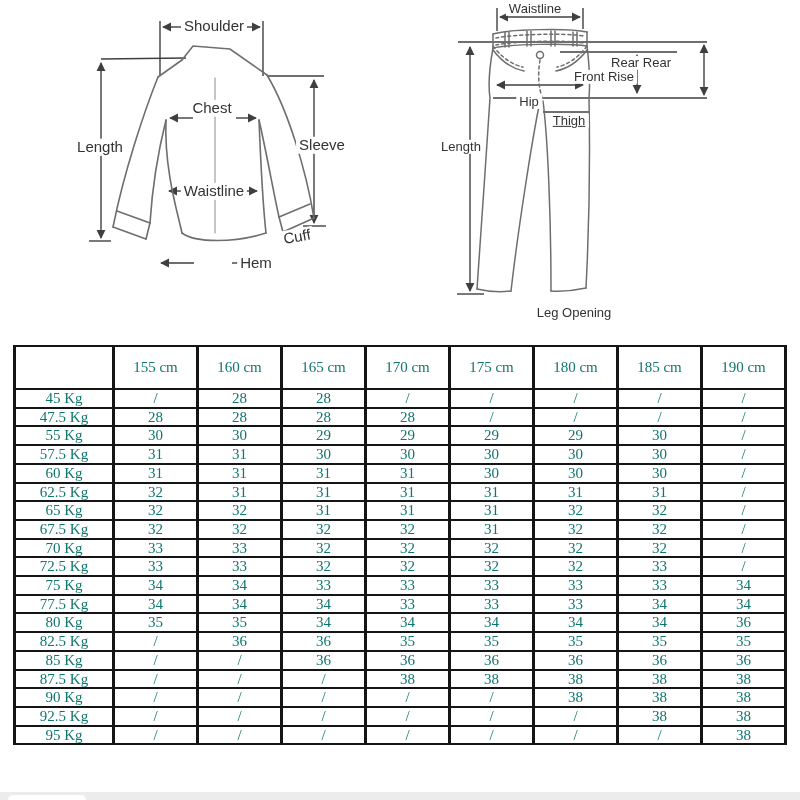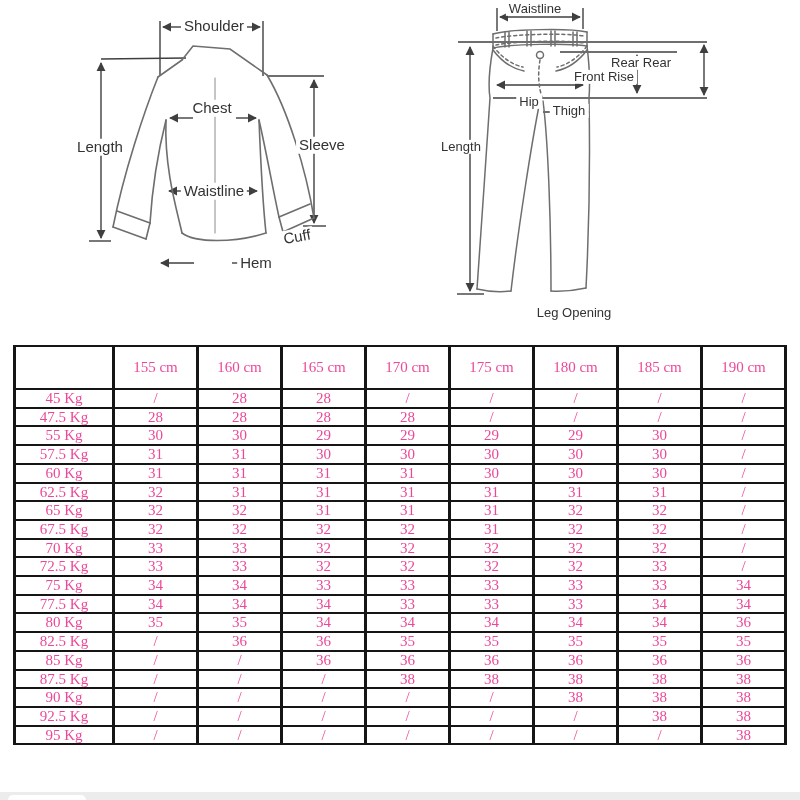--- a/index.html
+++ b/index.html
@@ -7,21 +7,21 @@
          font-family:"Liberation Sans", sans-serif;}
   
   .dlabel{position:absolute;transform:translate(-50%,-50%);background:#ffffff;
           color:#333;padding:0 3px;white-space:nowrap;line-height:1.1;}
   .shirt-label{font-size:15px;}
   .pants-label{font-size:13px;}
   .rot{transform:translate(-50%,-50%) rotate(-10deg);}
   
   #size-table{position:absolute;left:13px;top:345px;width:772px;
               border-collapse:collapse;table-layout:fixed;
-              font-family:"Liberation Serif", serif;color:#ec4899;}
+              font-family:"Liberation Serif", serif;color:#0f766e;}
   #size-table th,#size-table td{
       border-left:3px solid #151515;border-right:3px solid #151515;
       border-top:2px solid #151515;border-bottom:2px solid #151515;
       text-align:center;vertical-align:middle;padding:0;font-weight:normal;
       font-size:15px;overflow:hidden;}
   #size-table thead th{height:41px;}
   #size-table tbody th,#size-table tbody td{height:16.7px;line-height:16.7px;}
   
   #bottom-strip{position:absolute;left:0;top:792px;width:800px;height:8px;background:#ececec;}
   #bottom-card{position:absolute;left:8px;top:3px;width:78px;height:5px;background:#ffffff;
@@ -136,21 +136,21 @@
   <div class="dlabel shirt-label" style="left:212px;top:108px;">Chest</div>
   <div class="dlabel shirt-label" style="left:322px;top:145px;">Sleeve</div>
   <div class="dlabel shirt-label" style="left:214px;top:191px;">Waistline</div>
   <div class="dlabel shirt-label rot" style="left:297px;top:237px;">Cuff</div>
   <div class="dlabel shirt-label" style="left:212px;top:263px;margin-left:44px;">Hem</div>
 
   <div class="dlabel pants-label" style="left:535px;top:9px;">Waistline</div>
   <div class="dlabel pants-label" style="left:641px;top:63px;">Rear Rear</div>
   <div class="dlabel pants-label" style="left:604px;top:77px;text-align:right;">Front Rise</div>
   <div class="dlabel pants-label" style="left:529px;top:92px;margin-top:10px;">Hip</div>
-  <div class="dlabel pants-label" style="left:569px;top:111px;">Thigh</div>
+  <div class="dlabel pants-label" style="left:569px;top:121px;text-decoration:underline;">Thigh</div>
   <div class="dlabel pants-label" style="left:461px;top:147px;">Length</div>
   <div class="dlabel pants-label" style="left:574px;top:313px;">Leg Opening</div>
 
   <table id="size-table">
     <colgroup>
       <col style="width:99px;">
       <col style="width:84px;">
         <col style="width:84px;">
         <col style="width:84px;">
         <col style="width:84px;">

